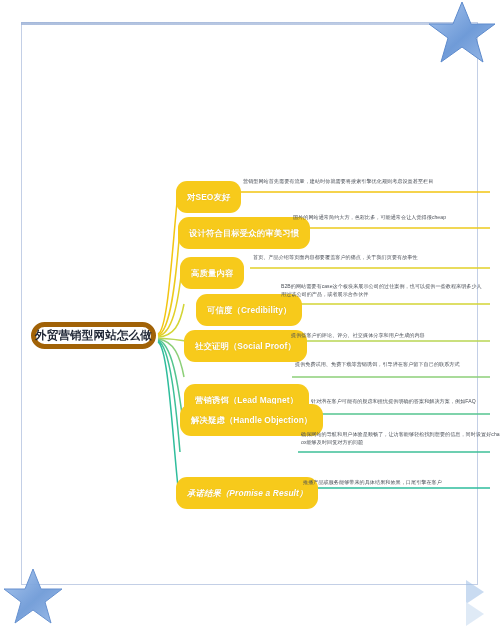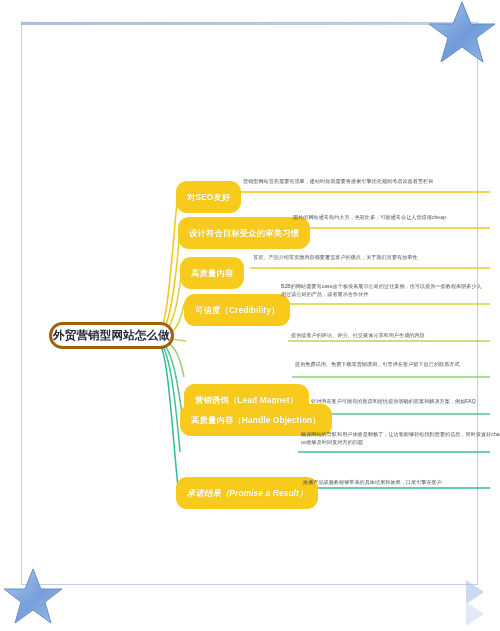--- a/index.html
+++ b/index.html
@@ -62,25 +62,25 @@
   .node {
     position: absolute;
     box-sizing: border-box;
     display: flex;
     align-items: center;
     justify-content: center;
     white-space: nowrap;
   }
 
   .root-node {
-    left: 49px;
+    left: 31px;
     top: 322px;
     width: 125px;
     height: 27px;
-    border: 3px solid #a16207;
+    border: 5px solid #a16207;
     border-radius: 14px;
     background: #ffffff;
     color: #1d2433;
     font-size: 11.5px;
     font-weight: bold;
     letter-spacing: .2px;
   }
 
   .branch-node {
     height: 21px;
@@ -156,23 +156,24 @@
       <path d="M298 452 L 490 452" stroke="#3dbf97" stroke-width="1.4"></path>
       <path d="M300 488 L 490 488" stroke="#2ebd9c" stroke-width="1.4"></path>
     </svg>
   </div>
 
   <div class="node root-node">外贸营销型网站怎么做</div>
 
   <div class="node branch-node" style="left:176px; top:181px;">对SEO友好</div>
   <div class="node branch-node" style="left:178px; top:217px;">设计符合目标受众的审美习惯</div>
   <div class="node branch-node" style="left:180px; top:257px;">高质量内容</div>
-  <div class="node branch-node" style="left:184px; top:294px;">可信度（Credibility）</div>
+  <div class="node branch-node" style="left:196px; top:294px;">可信度（Credibility）</div>
+  <div class="node branch-node" style="left:184px; top:330px;">社交证明（Social Proof）</div>
   <div class="node branch-node" style="left:184px; top:384px;">营销诱饵（Lead Magnet）</div>
-  <div class="node branch-node" style="left:180px; top:404px;">高质量内容（Handle Objection）</div>
+  <div class="node branch-node" style="left:180px; top:404px;">解决疑虑（Handle Objection）</div>
   <div class="node branch-node" style="left:176px; top:477px;font-style:italic;">承诺结果（Promise a Result）</div>
 
   <div class="detail" style="left:243px; top:177px;">营销型网站首先需要有流量，建站时你就需要将搜索引擎优化规则考虑设置甚至栏目</div>
   <div class="detail" style="left:293px; top:213px;">国外的网站通常简约大方，色彩比多，可能通常会让人觉得很cheap</div>
   <div class="detail" style="left:253px; top:253px;">首页、产品介绍等页面内容都要覆盖客户的痛点，关于我们页要有故事性</div>
   <div class="detail" style="left:281px; top:282px;">B2B的网站需要有case这个板块来展示公司的过往案例，也可以提供一些教程来明多少人用过该公司的产品，或者展示合作伙伴</div>
   <div class="detail" style="left:291px; top:331px;">提供些客户的评论、评分、社交媒体分享和用户生成的内容</div>
   <div class="detail" style="left:295px; top:360px;">提供免费试用、免费下载等营销诱饵，引导潜在客户留下自己的联系方式</div>
   <div class="detail" style="left:311px; top:397px;">针对潜在客户可能有的疑虑和担忧提供明确的答案和解决方案，例如FAQ</div>
   <div class="detail" style="left:301px; top:430px;">确保网站的导航和用户体验是顺畅了，让访客能够轻松找到想要的信息，同时设置好chatbox能够及时回复对方的问题</div>

